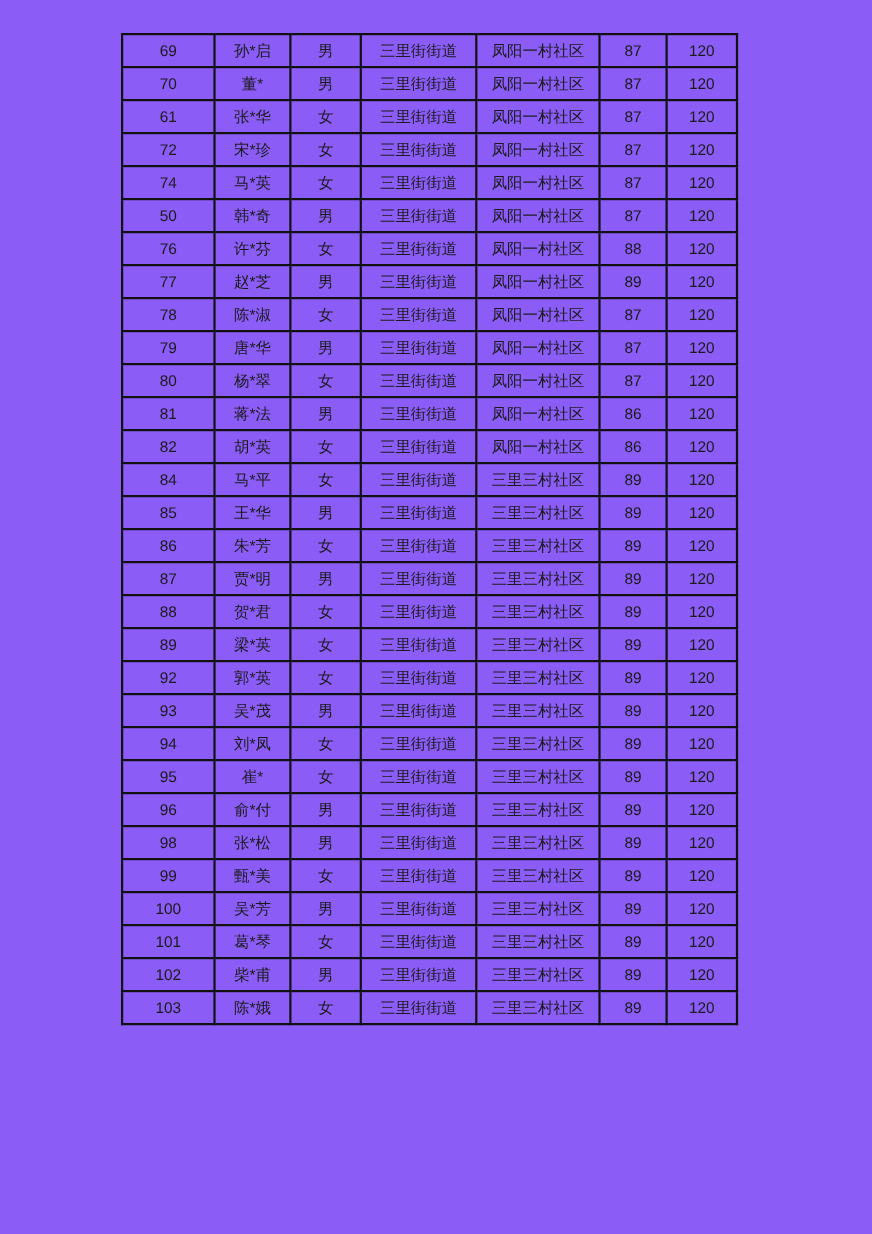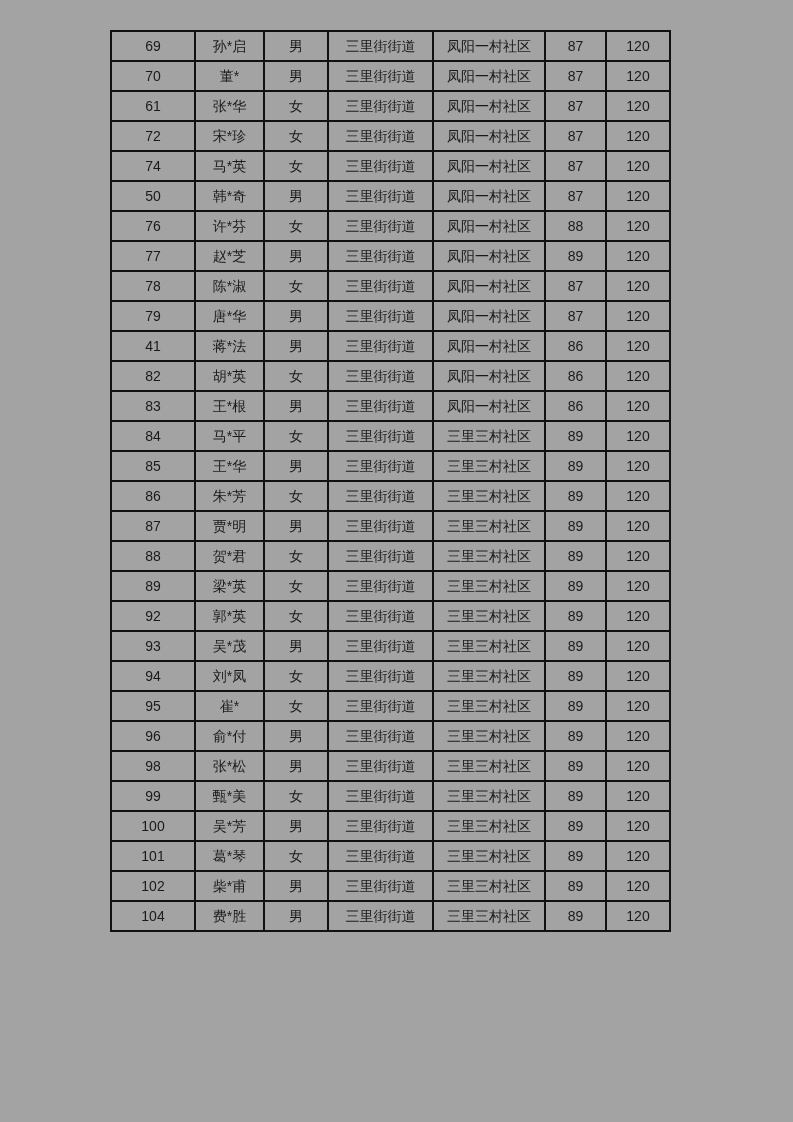--- a/index.html
+++ b/index.html
@@ -4,21 +4,21 @@
 <style>
   html, body {
     margin: 0;
     padding: 0;
     background: #ffffff;
   }
   .page {
     position: relative;
     width: 793px;
     height: 1122px;
-    background: #a3a3a3;
+    background: #8b5cf6;
     overflow: hidden;
     font-family: "Liberation Sans", "DejaVu Sans", sans-serif;
   }
   table.roster {
     position: absolute;
     left: 110px;
     top: 30px;
     border-collapse: collapse;
     table-layout: fixed;
     width: 559px;
@@ -142,47 +142,47 @@
         <tr>
           <td>79</td>
           <td>唐*华</td>
           <td>男</td>
           <td>三里街街道</td>
           <td>凤阳一村社区</td>
           <td>87</td>
           <td>120</td>
         </tr>
         <tr>
-          <td>41</td>
+          <td>80</td>
+          <td>杨*翠</td>
+          <td>女</td>
+          <td>三里街街道</td>
+          <td>凤阳一村社区</td>
+          <td>87</td>
+          <td>120</td>
+        </tr>
+        <tr>
+          <td>81</td>
           <td>蒋*法</td>
           <td>男</td>
           <td>三里街街道</td>
           <td>凤阳一村社区</td>
           <td>86</td>
           <td>120</td>
         </tr>
         <tr>
           <td>82</td>
           <td>胡*英</td>
           <td>女</td>
           <td>三里街街道</td>
           <td>凤阳一村社区</td>
           <td>86</td>
           <td>120</td>
         </tr>
         <tr>
-          <td>83</td>
-          <td>王*根</td>
-          <td>男</td>
-          <td>三里街街道</td>
-          <td>凤阳一村社区</td>
-          <td>86</td>
-          <td>120</td>
-        </tr>
-        <tr>
           <td>84</td>
           <td>马*平</td>
           <td>女</td>
           <td>三里街街道</td>
           <td>三里三村社区</td>
           <td>89</td>
           <td>120</td>
         </tr>
         <tr>
           <td>85</td>
@@ -313,23 +313,23 @@
         <tr>
           <td>102</td>
           <td>柴*甫</td>
           <td>男</td>
           <td>三里街街道</td>
           <td>三里三村社区</td>
           <td>89</td>
           <td>120</td>
         </tr>
         <tr>
-          <td>104</td>
-          <td>费*胜</td>
-          <td>男</td>
+          <td>103</td>
+          <td>陈*娥</td>
+          <td>女</td>
           <td>三里街街道</td>
           <td>三里三村社区</td>
           <td>89</td>
           <td>120</td>
         </tr>
       </tbody>
   </table>
 </div>
 
 </body></html>

